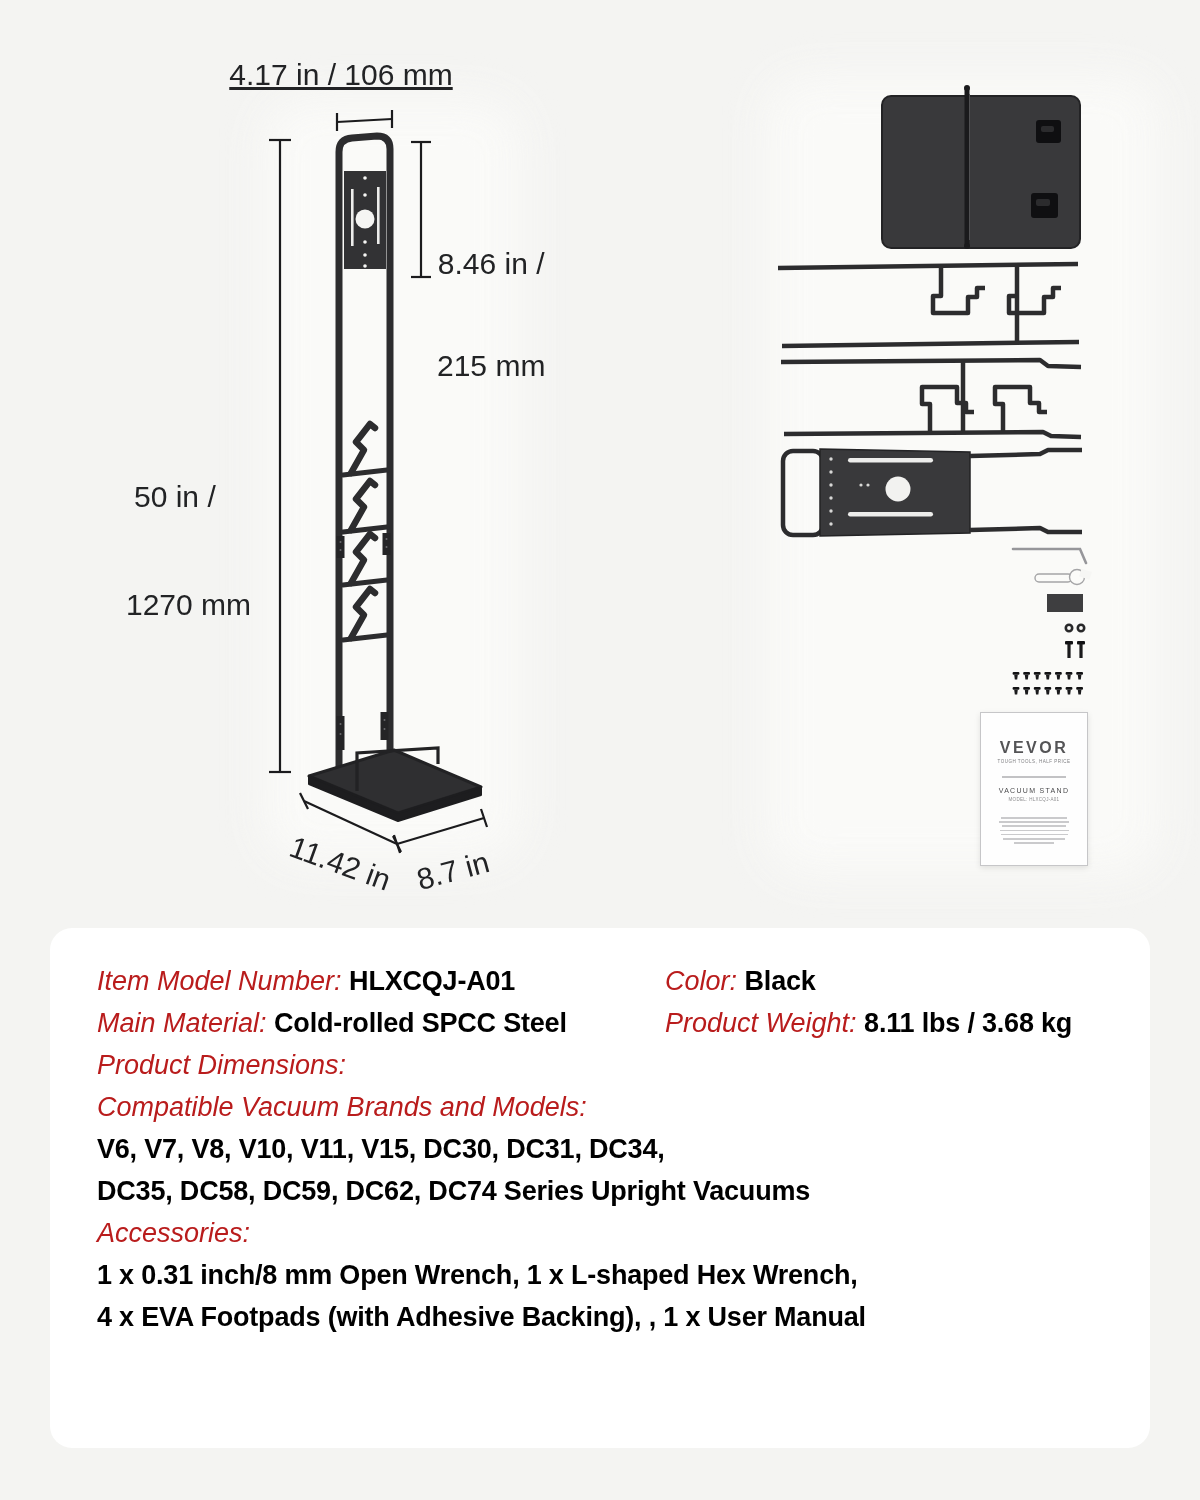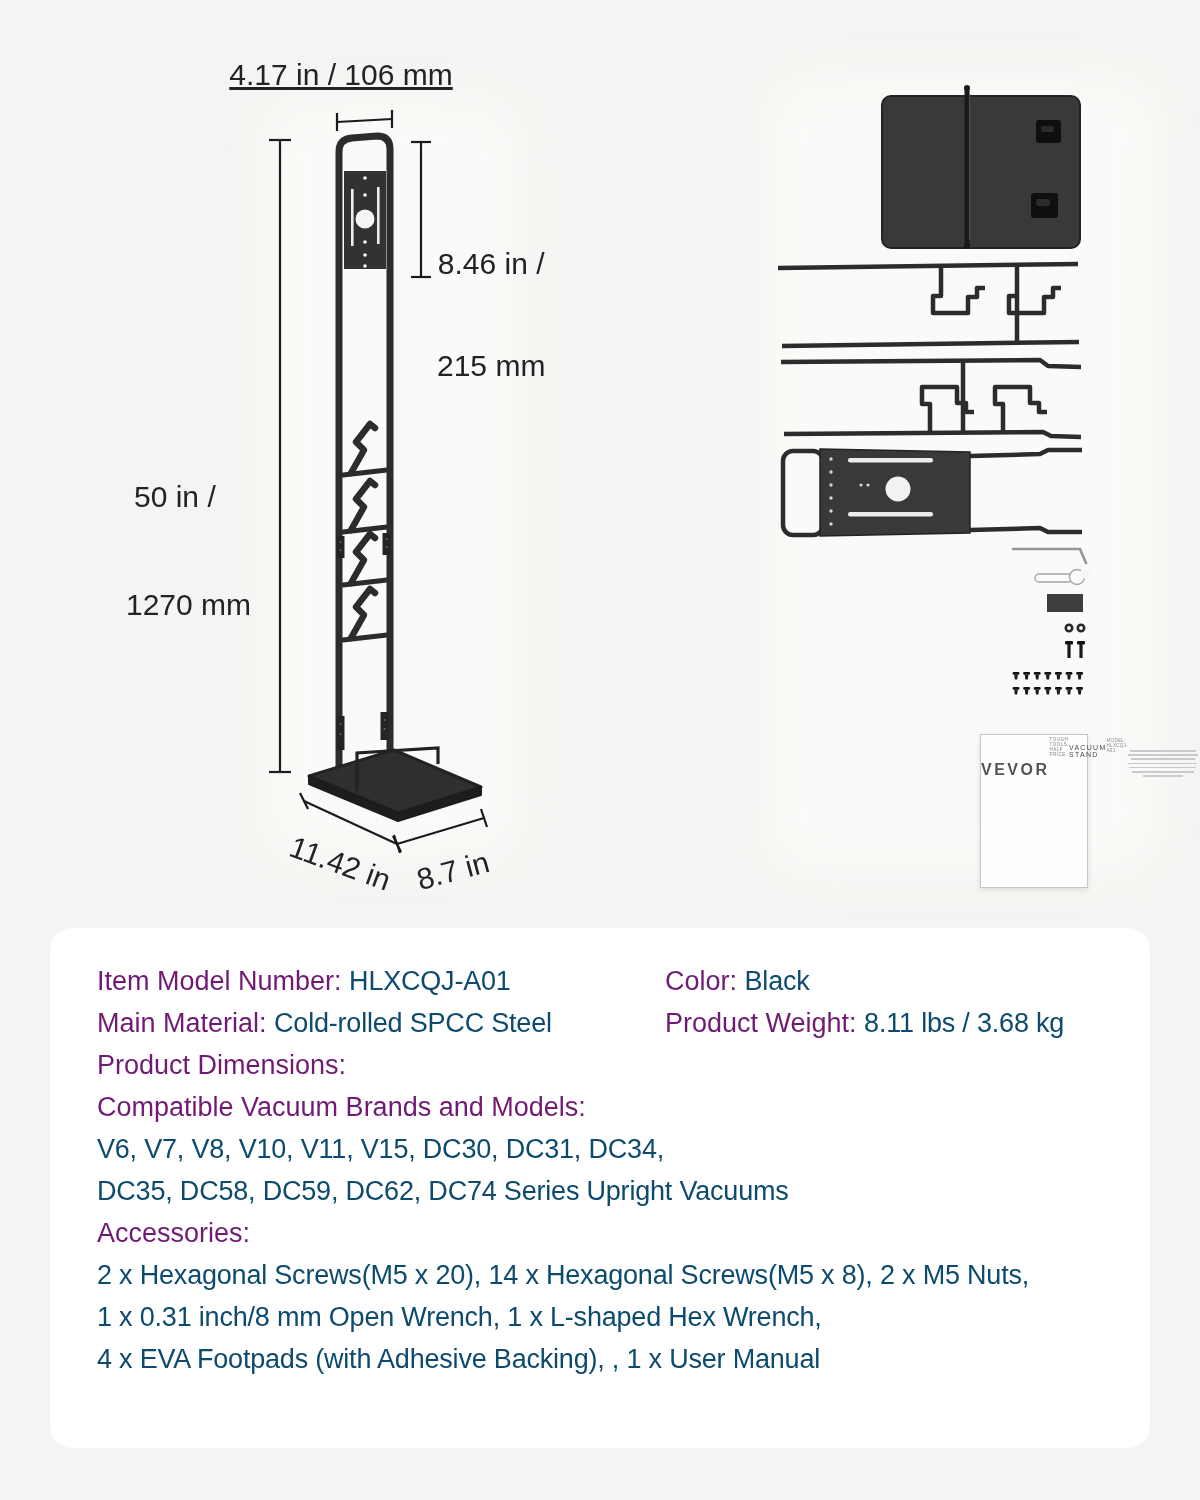--- a/index.html
+++ b/index.html
@@ -7,36 +7,36 @@
   .stage{position:relative;width:1200px;height:1500px;background:#F4F4F2;}
   .halo{position:absolute;background:#FBFBF9;border-radius:40px;filter:blur(22px);opacity:.9;}
   .halo-left{left:265px;top:100px;width:255px;height:760px;}
   .halo-right{left:768px;top:78px;width:390px;height:795px;}
   svg{position:absolute;overflow:visible;}
   .dim-label{position:absolute;color:#222325;font-size:30px;line-height:36px;white-space:pre;}
   .center{text-align:center;}
   .rot-depth{transform:rotate(20deg);}
   .rot-width{transform:rotate(-15deg);}
   
-  .manual{position:absolute;left:980px;top:712px;width:106px;height:152px;background:#FEFEFE;border:1px solid #C6C6C8;box-shadow:0 2px 6px rgba(0,0,0,.10);display:flex;flex-direction:row;margin-top:22px;}
+  .manual{position:absolute;left:980px;top:712px;width:106px;height:152px;background:#FEFEFE;border:1px solid #C6C6C8;box-shadow:0 2px 6px rgba(0,0,0,.10);display:flex;flex-direction:column;align-items:center;}
   .manual .brand{margin-top:26px;font-size:16px;font-weight:700;letter-spacing:2.5px;color:#545456;}
   .manual .tagline{margin-top:2px;font-size:4.5px;letter-spacing:.5px;color:#7E7E80;}
   .manual .microline{margin-top:12px;width:64px;height:2px;background:#C2C2C4;}
   .manual .title{margin-top:9px;font-size:7px;font-weight:500;letter-spacing:1.3px;color:#4A4A4C;}
   .manual .model{margin-top:3px;font-size:4.5px;color:#8C8C8E;letter-spacing:.3px;}
   .manual .para{margin-top:15px;display:flex;flex-direction:column;align-items:center;gap:2.6px;}
   .manual .para span{display:block;height:1.6px;background:#CACACC;}
   .p1{width:66px}.p2{width:70px}.p3{width:64px}.p4{width:69px}.p5{width:67px}.p6{width:62px}.p7{width:40px}
   
   .spec-card{position:absolute;left:50px;top:928px;width:1100px;height:520px;background:#FFFFFF;border-radius:22px;box-sizing:border-box;padding:32px 30px 0 47px;}
   .spec-line{position:relative;height:42px;display:flex;align-items:center;font-size:27px;}
   .spec-line .cell{display:flex;align-items:center;}
   .spec-line .c1{width:568px;flex:0 0 568px;}
-  .lbl{color:#701a75;white-space:pre;}
-  .val{color:#0c4a6e;font-weight:400;white-space:pre;letter-spacing:-0.2px;}
+  .lbl{color:#b91c1c;white-space:pre;font-style:italic;}
+  .val{color:#000000;font-weight:700;white-space:pre;letter-spacing:-0.2px;}
 </style>
 </head>
 <body>
 
 <div class="stage">
 
   <div class="halo halo-left"></div>
   <div class="halo halo-right"></div>
 
   <svg style="left:0;top:0" width="660" height="910" viewBox="0 0 660 910">
@@ -268,23 +268,20 @@
     <div class="spec-line">
       <span class="val">V6, V7, V8, V10, V11, V15, DC30, DC31, DC34,</span>
     </div>
     <div class="spec-line">
       <span class="val">DC35, DC58, DC59, DC62, DC74 Series Upright Vacuums</span>
     </div>
     <div class="spec-line">
       <span class="lbl">Accessories:</span>
     </div>
     <div class="spec-line">
-      <span class="val">2 x Hexagonal Screws(M5 x 20), 14 x Hexagonal Screws(M5 x 8), 2 x M5 Nuts,</span>
-    </div>
-    <div class="spec-line">
       <span class="val">1 x 0.31 inch/8 mm Open Wrench, 1 x L-shaped Hex Wrench,</span>
     </div>
     <div class="spec-line">
       <span class="val">4 x EVA Footpads (with Adhesive Backing), , 1 x User Manual</span>
     </div>
   </div>
 
 </div>
 
 </body></html>

